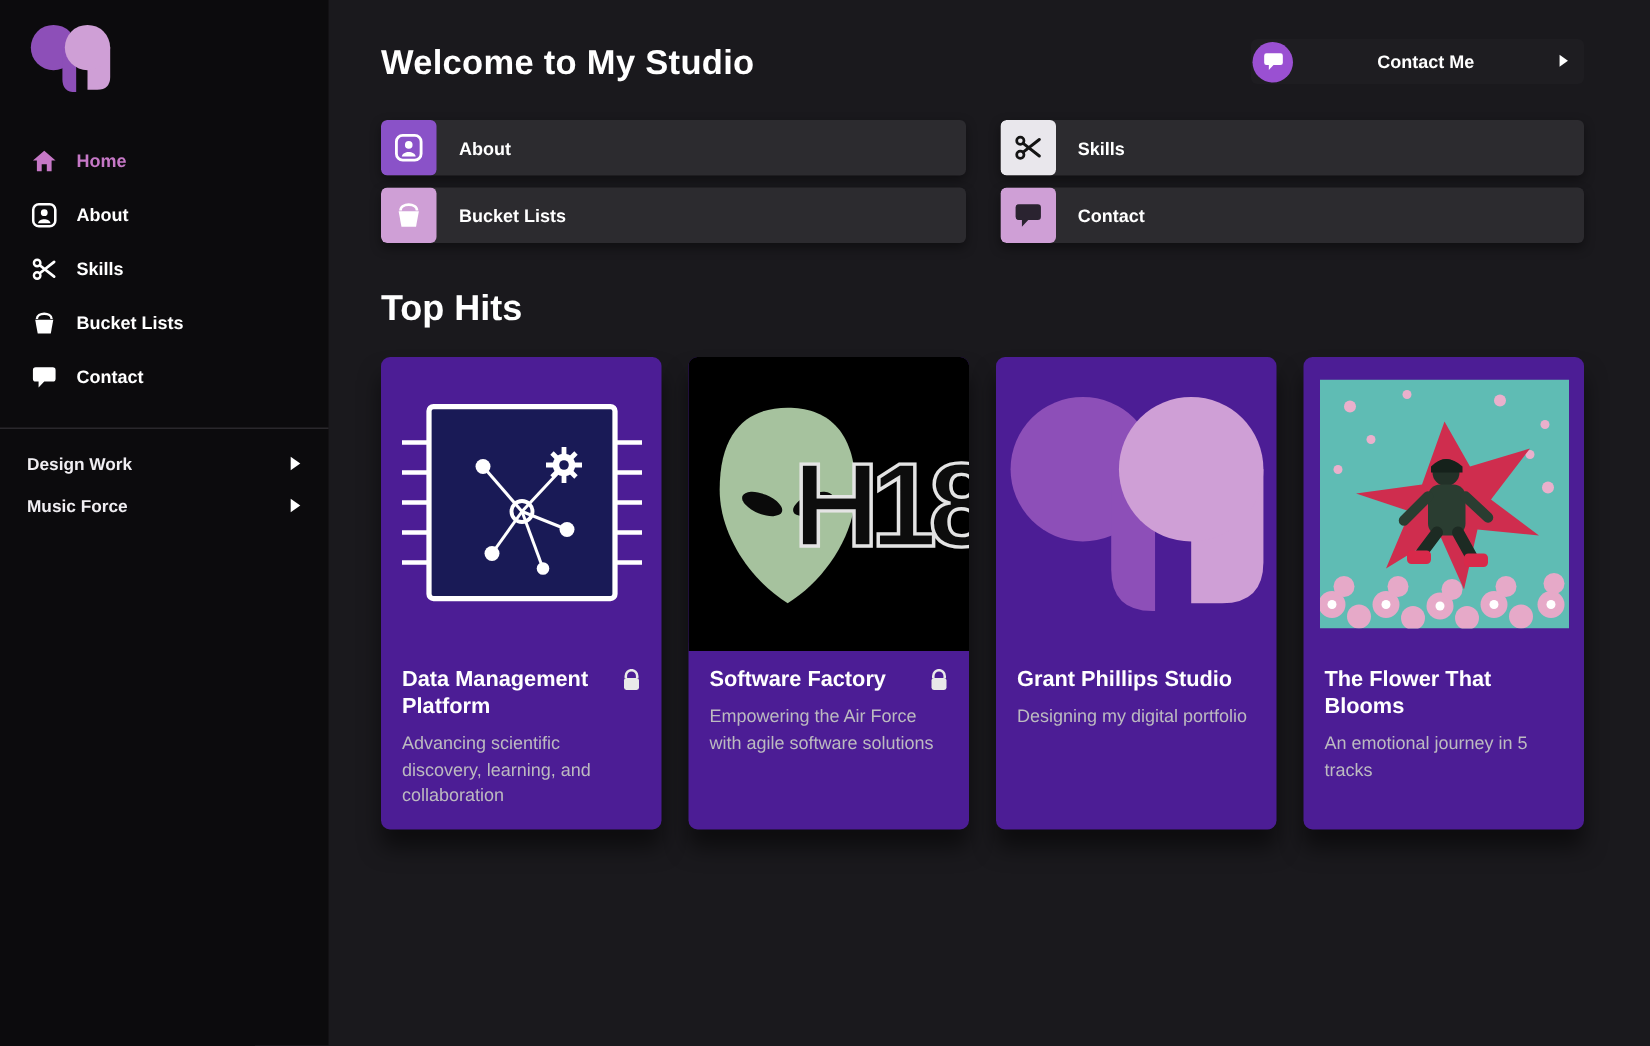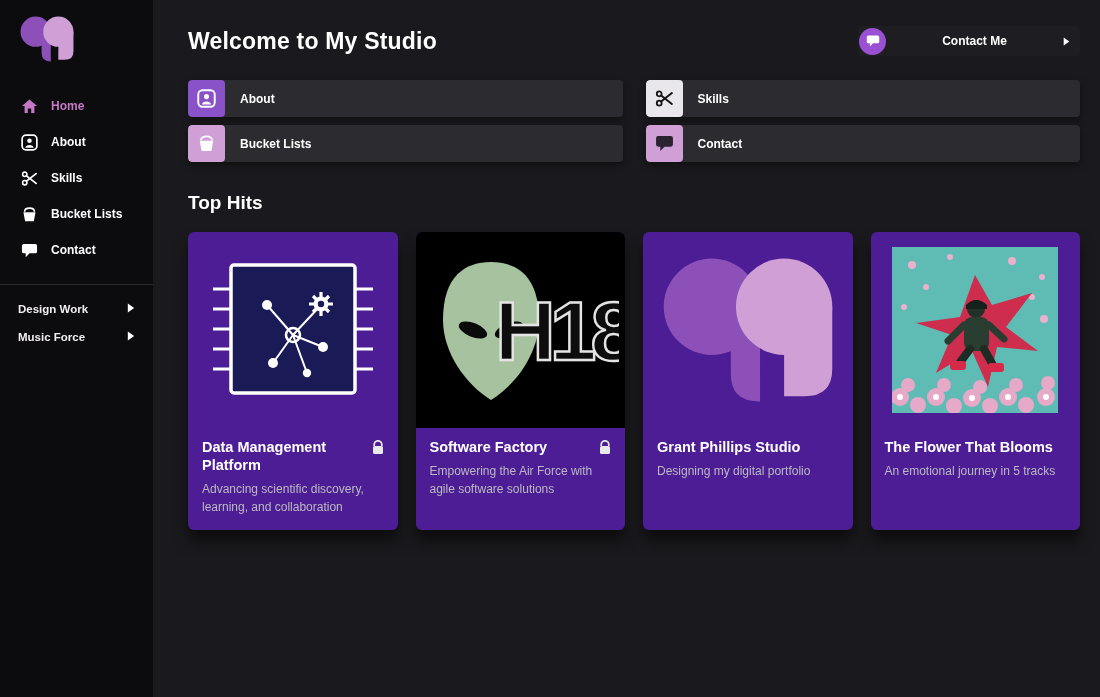--- a/index.html
+++ b/index.html
@@ -7,21 +7,21 @@
   body {
     font-family: "Liberation Sans", sans-serif;
     background: #1a191d;
     color: #fff;
     overflow: hidden;
   }
   .layout { display: flex; width: 1100px; height: 697px; }
 
   
   .sidebar {
-    width: 153px; height: 697px;
+    width: 219px; height: 697px;
     background: #0c0b0d;
     flex-shrink: 0;
     padding-top: 10px;
   }
   .logo-wrap { padding: 6px 0 22px 20px; cursor: pointer; }
   .nav-item {
     display: flex; align-items: center; gap: 13px;
     padding: 9px 20px;
     font-size: 12px; font-weight: bold; color: #ffffff;
     cursor: pointer;
@@ -32,21 +32,21 @@
   .sidebar-divider { height: 1px; background: #2a282c; margin: 16px 0 10px 0; }
   .nav-item2 {
     display: flex; align-items: flex-start; justify-content: space-between;
     padding: 8px 18px 8px 18px;
     font-size: 11.5px; font-weight: bold; color: #f0eef2;
     cursor: pointer;
   }
   .chev { width: 8px; height: 10px; color: #ffffff; }
 
   
-  .main { flex: 1; padding: 26px 20px 0 35px; }
+  .main { flex: 1; padding: 26px 44px 0 35px; }
 
   .header-row { display: flex; align-items: center; justify-content: space-between; }
   .page-title { font-size: 23px; font-weight: bold; letter-spacing: .2px; }
   .contact-btn {
     display: flex; align-items: center;
     width: 222px; height: 30px;
     background: #1e1d21; border-radius: 4px;
     cursor: pointer;
   }
   .contact-btn .bubble {
@@ -74,21 +74,21 @@
     width: 37px; height: 37px; border-radius: 4px; flex-shrink: 0;
     display: flex; align-items: center; justify-content: center;
   }
   .tile-icon.purple { background: #8a52c8; color: #ffffff; }
   .tile-icon.light  { background: #e9e7ec; color: #141414; }
   .tile-icon.pinkw  { background: #cf9fd6; color: #ffffff; }
   .tile-icon.pinkd  { background: #cf9fd6; color: #2a2330; }
   .tile-label { margin-left: 15px; font-size: 12px; font-weight: bold; color: #fff; }
 
   
-  .section-title { margin-top: 30px; font-size: 19px; font-weight: bold; }
+  .section-title { margin-top: 30px; font-size: 24px; font-weight: bold; }
 
   
   .card-grid {
     margin-top: 18px;
     display: grid; grid-template-columns: repeat(4, 1fr); column-gap: 18px;
   }
   .card {
     background: #4c1d95; border-radius: 6px; overflow: hidden;
     min-height: 291px; padding-bottom: 14px;
     box-shadow: 0 12px 14px rgba(0,0,0,.5);

